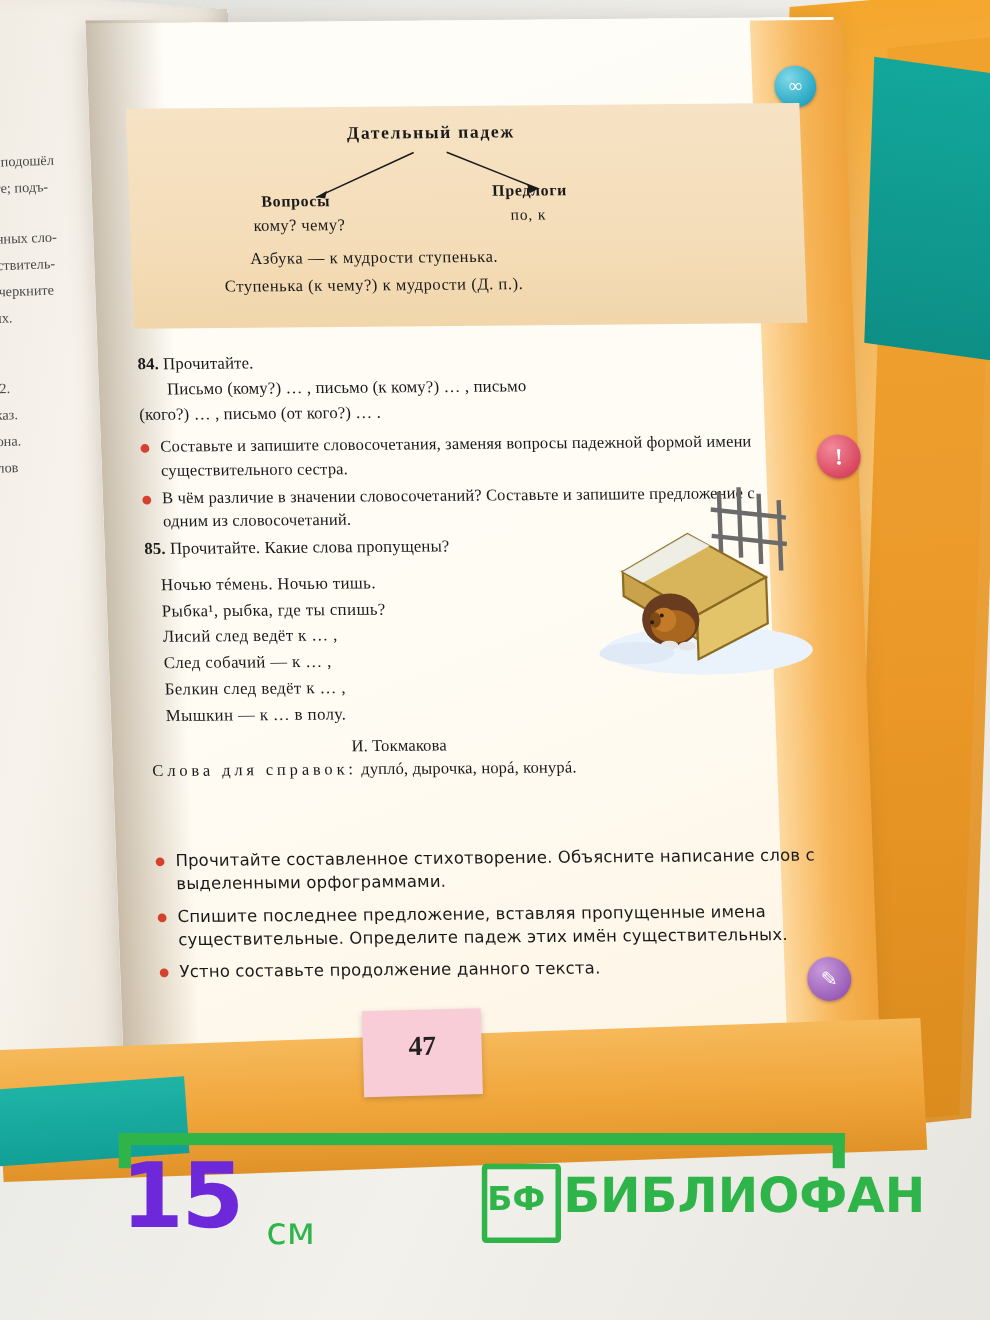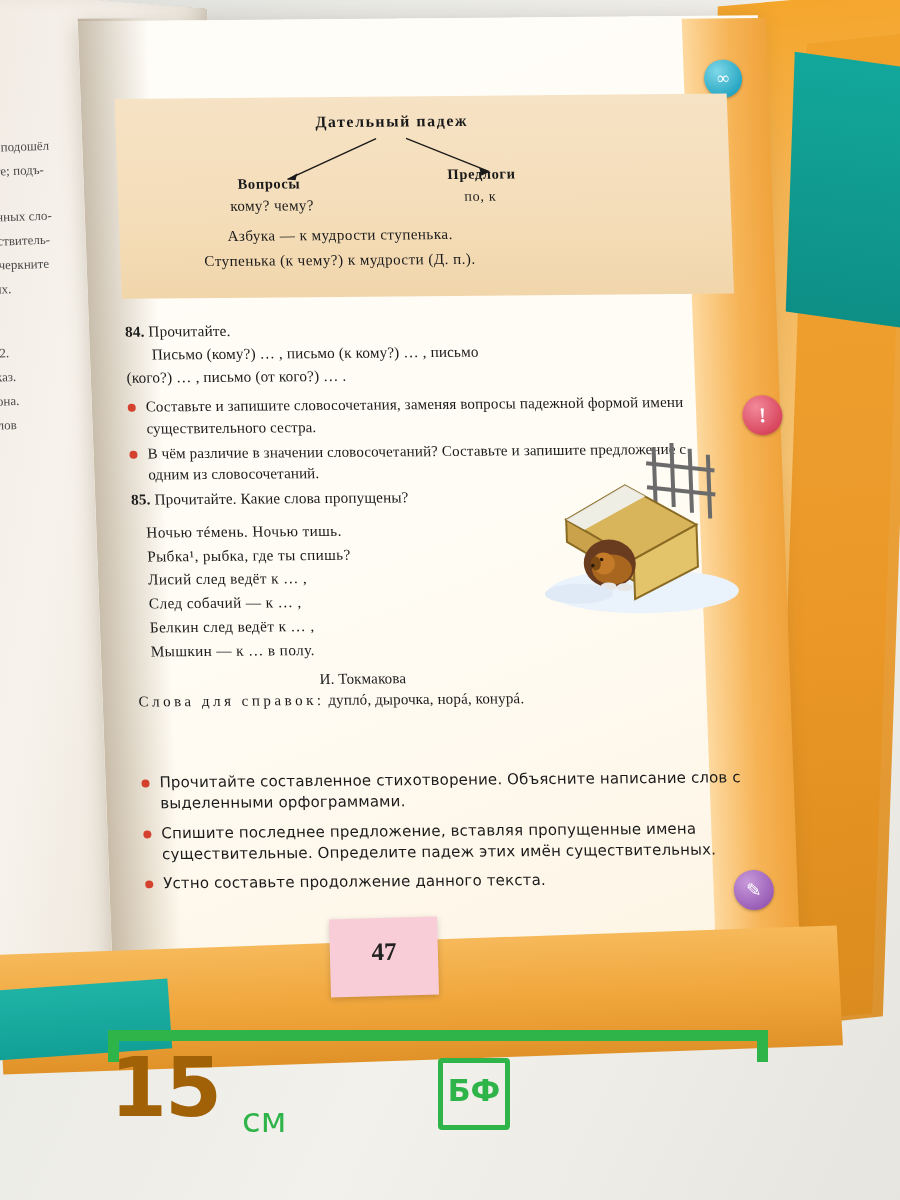--- a/index.html
+++ b/index.html
@@ -318,42 +318,42 @@
   .ruler .bar { position: absolute; left: 0; top: 0; width: 100%; height: 11px; background: #2fb44a; }
   .ruler .cap-l { position: absolute; left: 0; top: 0; width: 11px; height: 32px; background: #2fb44a; }
   .ruler .cap-r { position: absolute; right: 0; top: 0; width: 11px; height: 32px; background: #2fb44a; }
 
   .big15 {
     position: absolute;
     left: 110px; top: 1040px;
     font-family: "DejaVu Sans", sans-serif;
     font-weight: bold;
     font-size: 82px;
-    color: #a16207;
+    color: #6d28d9;
     letter-spacing: -2px;
   }
   .cm {
     position: absolute;
     left: 242px; top: 1100px;
     font-family: "DejaVu Sans", sans-serif;
     font-weight: normal;
     font-size: 34px;
     color: #2fb44a;
   }
   .logo-box {
     position: absolute;
     left: 438px; top: 1058px;
     width: 62px; height: 62px;
     border: 5px solid #2fb44a;
     border-radius: 4px;
     color: #2fb44a;
     font-family: "DejaVu Sans", sans-serif;
     font-weight: bold;
     font-size: 30px;
-    text-align: center;
+    text-align: left;
     line-height: 56px;
   }
   .logo-text {
     position: absolute;
     left: 512px; top: 1062px;
     font-family: "DejaVu Sans", sans-serif;
     font-weight: bold;
     font-size: 44px;
     color: #2fb44a;
     letter-spacing: 0px;
@@ -498,14 +498,15 @@
   <div class="pagenum">47</div>
 
   <div class="ruler">
     <div class="bar"></div>
     <div class="cap-l"></div>
     <div class="cap-r"></div>
   </div>
   <div class="big15">15</div>
   <div class="cm">см</div>
   <div class="logo-box">БФ</div>
+  <div class="logo-text">БИБЛИОФАН</div>
 
 </div>
 
 </body></html>

